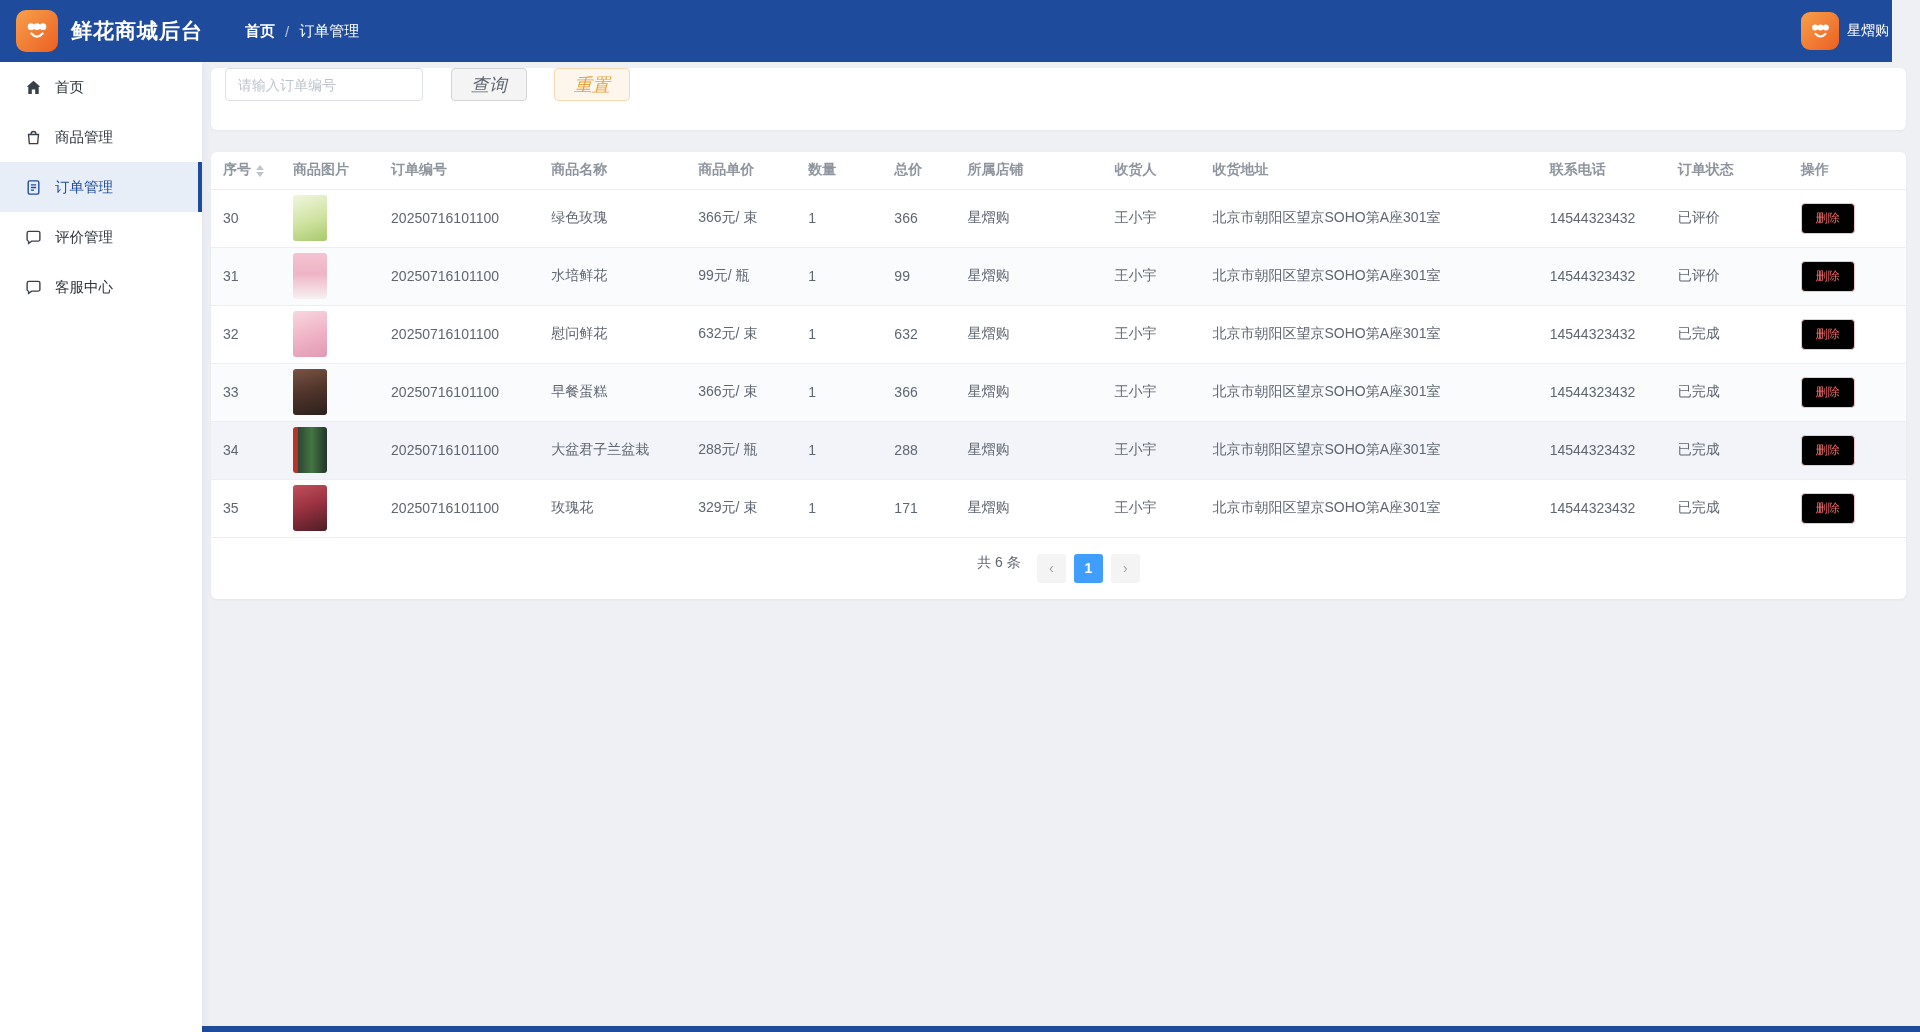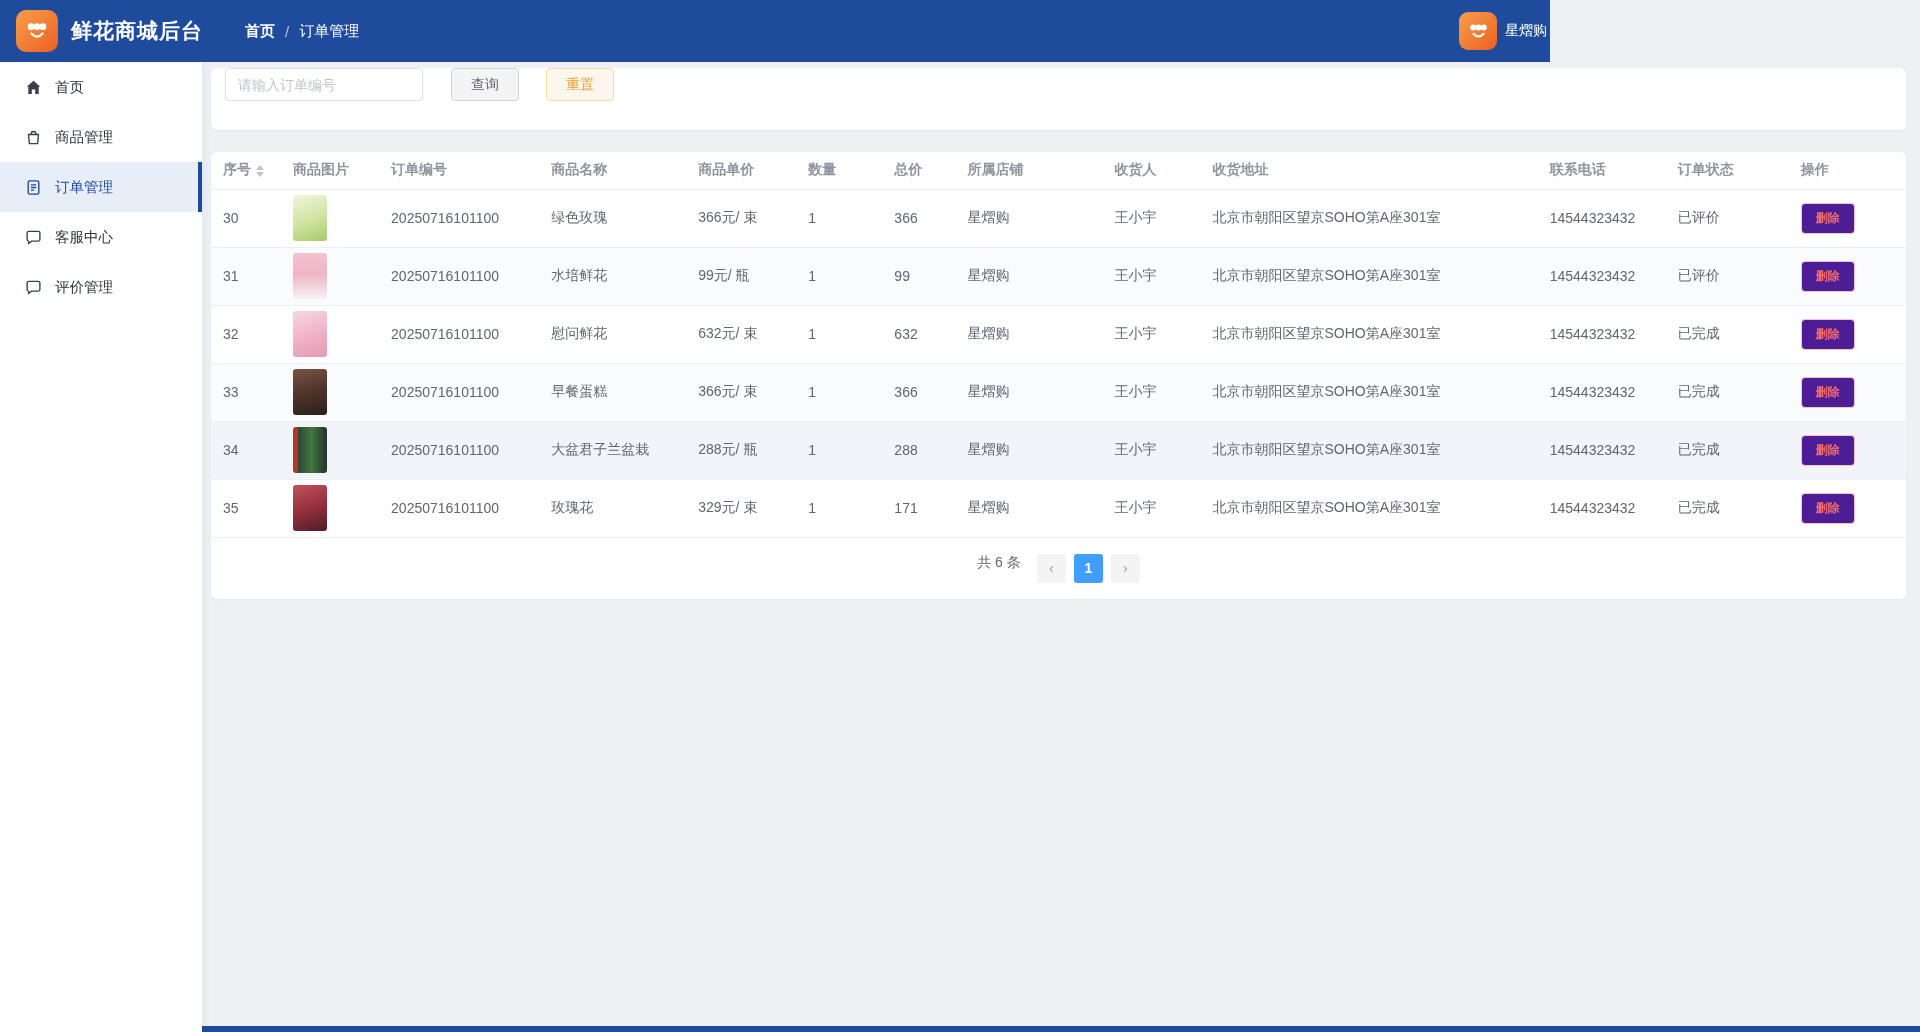--- a/index.html
+++ b/index.html
@@ -1,19 +1,19 @@
 <!DOCTYPE html>
 <html lang="zh"><head>
 <meta charset="utf-8">
 <style>
   * { margin:0; padding:0; box-sizing:border-box; }
   html,body { width:1920px; height:1032px; font-family:"Liberation Sans","DejaVu Sans",sans-serif; background:#eef0f4; overflow:hidden; }
 
   
-  .navbar { position:fixed; top:0; left:0; width:1550px; height:62px; background:#1e4b9c; display:flex; align-items:center; color:#fff; z-index:30; }
+  .navbar { position:fixed; top:0; left:0; width:1892px; height:62px; background:#1e4b9c; display:flex; align-items:center; color:#fff; z-index:30; }
   .brand { display:flex; align-items:center; gap:13px; padding-left:16px; }
   .logo-box { width:42px; height:42px; border-radius:10px; background:linear-gradient(135deg,#f7a04b 0%,#ec5f22 100%); display:flex; align-items:center; justify-content:center; flex:0 0 auto; }
   .brand-title { font-size:21px; font-weight:bold; letter-spacing:1px; white-space:nowrap; }
   .breadcrumb { display:flex; align-items:center; gap:10px; margin-left:42px; font-size:15px; }
   .breadcrumb .crumb-home { font-weight:bold; }
   .breadcrumb .sep { color:rgba(255,255,255,.65); }
   .nav-spacer { flex:1; }
   .user-area { display:flex; align-items:center; gap:8px; padding-right:3px; }
   .avatar-box { width:38px; height:38px; border-radius:9px; background:linear-gradient(135deg,#f7a04b 0%,#ec5f22 100%); display:flex; align-items:center; justify-content:center; }
   .user-name { font-size:14px; white-space:nowrap; }
@@ -25,34 +25,34 @@
   .side-item.active { background:#e8eef8; color:#1e4b9c; }
   .side-item.active .icon { color:#1e4b9c; }
   .side-item.active::after { content:""; position:absolute; right:0; top:0; bottom:0; width:4px; background:#1e4b9c; }
 
   
   .main { position:absolute; left:202px; top:62px; width:1718px; padding:6px 14px 0 9px; }
   .card { background:#fff; border-radius:6px; box-shadow:0 1px 3px rgba(30,50,90,.05); }
   .search-card { height:62px; display:flex; align-items:flex-start; padding-left:14px; }
   .search-input { width:198px; height:33px; border:1px solid #dcdfe6; border-radius:4px; padding:0 12px; font-size:14px; color:#333; outline:none; font-family:inherit; }
   .search-input::placeholder { color:#bfc4cc; }
-  .btn { height:33px; padding:0 19px; border-radius:4px; font-size:14px; cursor:pointer; font-family:inherit; }
+  .btn { height:33px; padding:0 19px; border-radius:4px; font-size:18px; cursor:pointer; font-family:inherit;font-style:italic; }
   .btn-query { margin-left:28px; background:#f4f4f5; border:1px solid #d3d4d6; color:#5f6670; }
   .btn-reset { margin-left:27px; background:#fdf6ec; border:1px solid #f5dab1; color:#e6a23c; }
 
   .table-card { margin-top:22px; padding:0 0 16px 0; }
   table { width:100%; border-collapse:collapse; table-layout:fixed; }
   th { height:37px; text-align:left; font-size:14px; font-weight:bold; color:#8f959e; border-bottom:1px solid #ebeef5; padding:0 4px 0 12px; white-space:nowrap; }
   td { height:58px; font-size:14px; color:#5f6670; border-bottom:1px solid #ebeef5; padding:0 4px 0 12px; white-space:nowrap; overflow:hidden; }
   .sort-caret { display:inline-flex; flex-direction:column; vertical-align:middle; margin-left:5px; gap:2px; cursor:pointer; }
   .sort-caret i { width:0; height:0; border-left:4px solid transparent; border-right:4px solid transparent; display:block; }
   .sort-caret .up { border-bottom:5px solid #c0c4cc; }
   .sort-caret .down { border-top:5px solid #c0c4cc; }
   .prod-img { width:34px; height:46px; border-radius:3px; }
-  .btn-delete { padding:6px 14px; font-size:12px; border-radius:4px; background:#4c1d95; border:1px solid #fbc4c4; color:#f56c6c; cursor:pointer; font-family:inherit;font-weight:bold; }
+  .btn-delete { padding:6px 14px; font-size:12px; border-radius:4px; background:#000000; border:1px solid #fbc4c4; color:#f56c6c; cursor:pointer; font-family:inherit; }
 
   
   .pagination { display:flex; align-items:flex-start; justify-content:center; gap:8px; margin-top:16px; }
   .page-total { font-size:14px; color:#5f6670; margin-right:8px; }
   .page-btn { width:29px; height:29px; border:none; border-radius:3px; background:#f4f4f5; color:#9aa0a8; font-size:14px; display:flex; align-items:center; justify-content:center; cursor:pointer; font-family:inherit; }
   .page-num { width:29px; height:29px; border-radius:3px; background:#f4f4f5; color:#5f6670; font-size:14px; font-weight:bold; display:flex; align-items:center; justify-content:center; cursor:pointer; }
   .page-num.active { background:#409eff; color:#fff; }
 
   .bottom-bar { position:fixed; left:202px; right:0; bottom:0; height:6px; background:#1e4b9c; }
 </style>
@@ -117,29 +117,29 @@
           </svg>
         </span>
         <span>订单管理</span>
       </div>
       <div class="side-item">
         <span class="icon">
           <svg width="17" height="17" viewBox="0 0 16 16" fill="none" stroke="currentColor" stroke-width="1.3">
             <path d="M2 3.8 a1.6 1.6 0 0 1 1.6-1.6 h8.8 a1.6 1.6 0 0 1 1.6 1.6 v6 a1.6 1.6 0 0 1-1.6 1.6 H6.2 L3.4 13.6 V11.4 H3.6 A1.6 1.6 0 0 1 2 9.8 Z"></path>
           </svg>
         </span>
-        <span>客服中心</span>
+        <span>评价管理</span>
       </div>
       <div class="side-item">
         <span class="icon">
           <svg width="17" height="17" viewBox="0 0 16 16" fill="none" stroke="currentColor" stroke-width="1.3">
             <path d="M2 3.8 a1.6 1.6 0 0 1 1.6-1.6 h8.8 a1.6 1.6 0 0 1 1.6 1.6 v6 a1.6 1.6 0 0 1-1.6 1.6 H6.2 L3.4 13.6 V11.4 H3.6 A1.6 1.6 0 0 1 2 9.8 Z"></path>
           </svg>
         </span>
-        <span>评价管理</span>
+        <span>客服中心</span>
       </div>
     </div>
 </div>
 
 <div class="main">
 
   <div class="card search-card">
     <input class="search-input" type="text" placeholder="请输入订单编号" value="" style="">
     <button class="btn btn-query">查询</button>
     <button class="btn btn-reset">重置</button>

